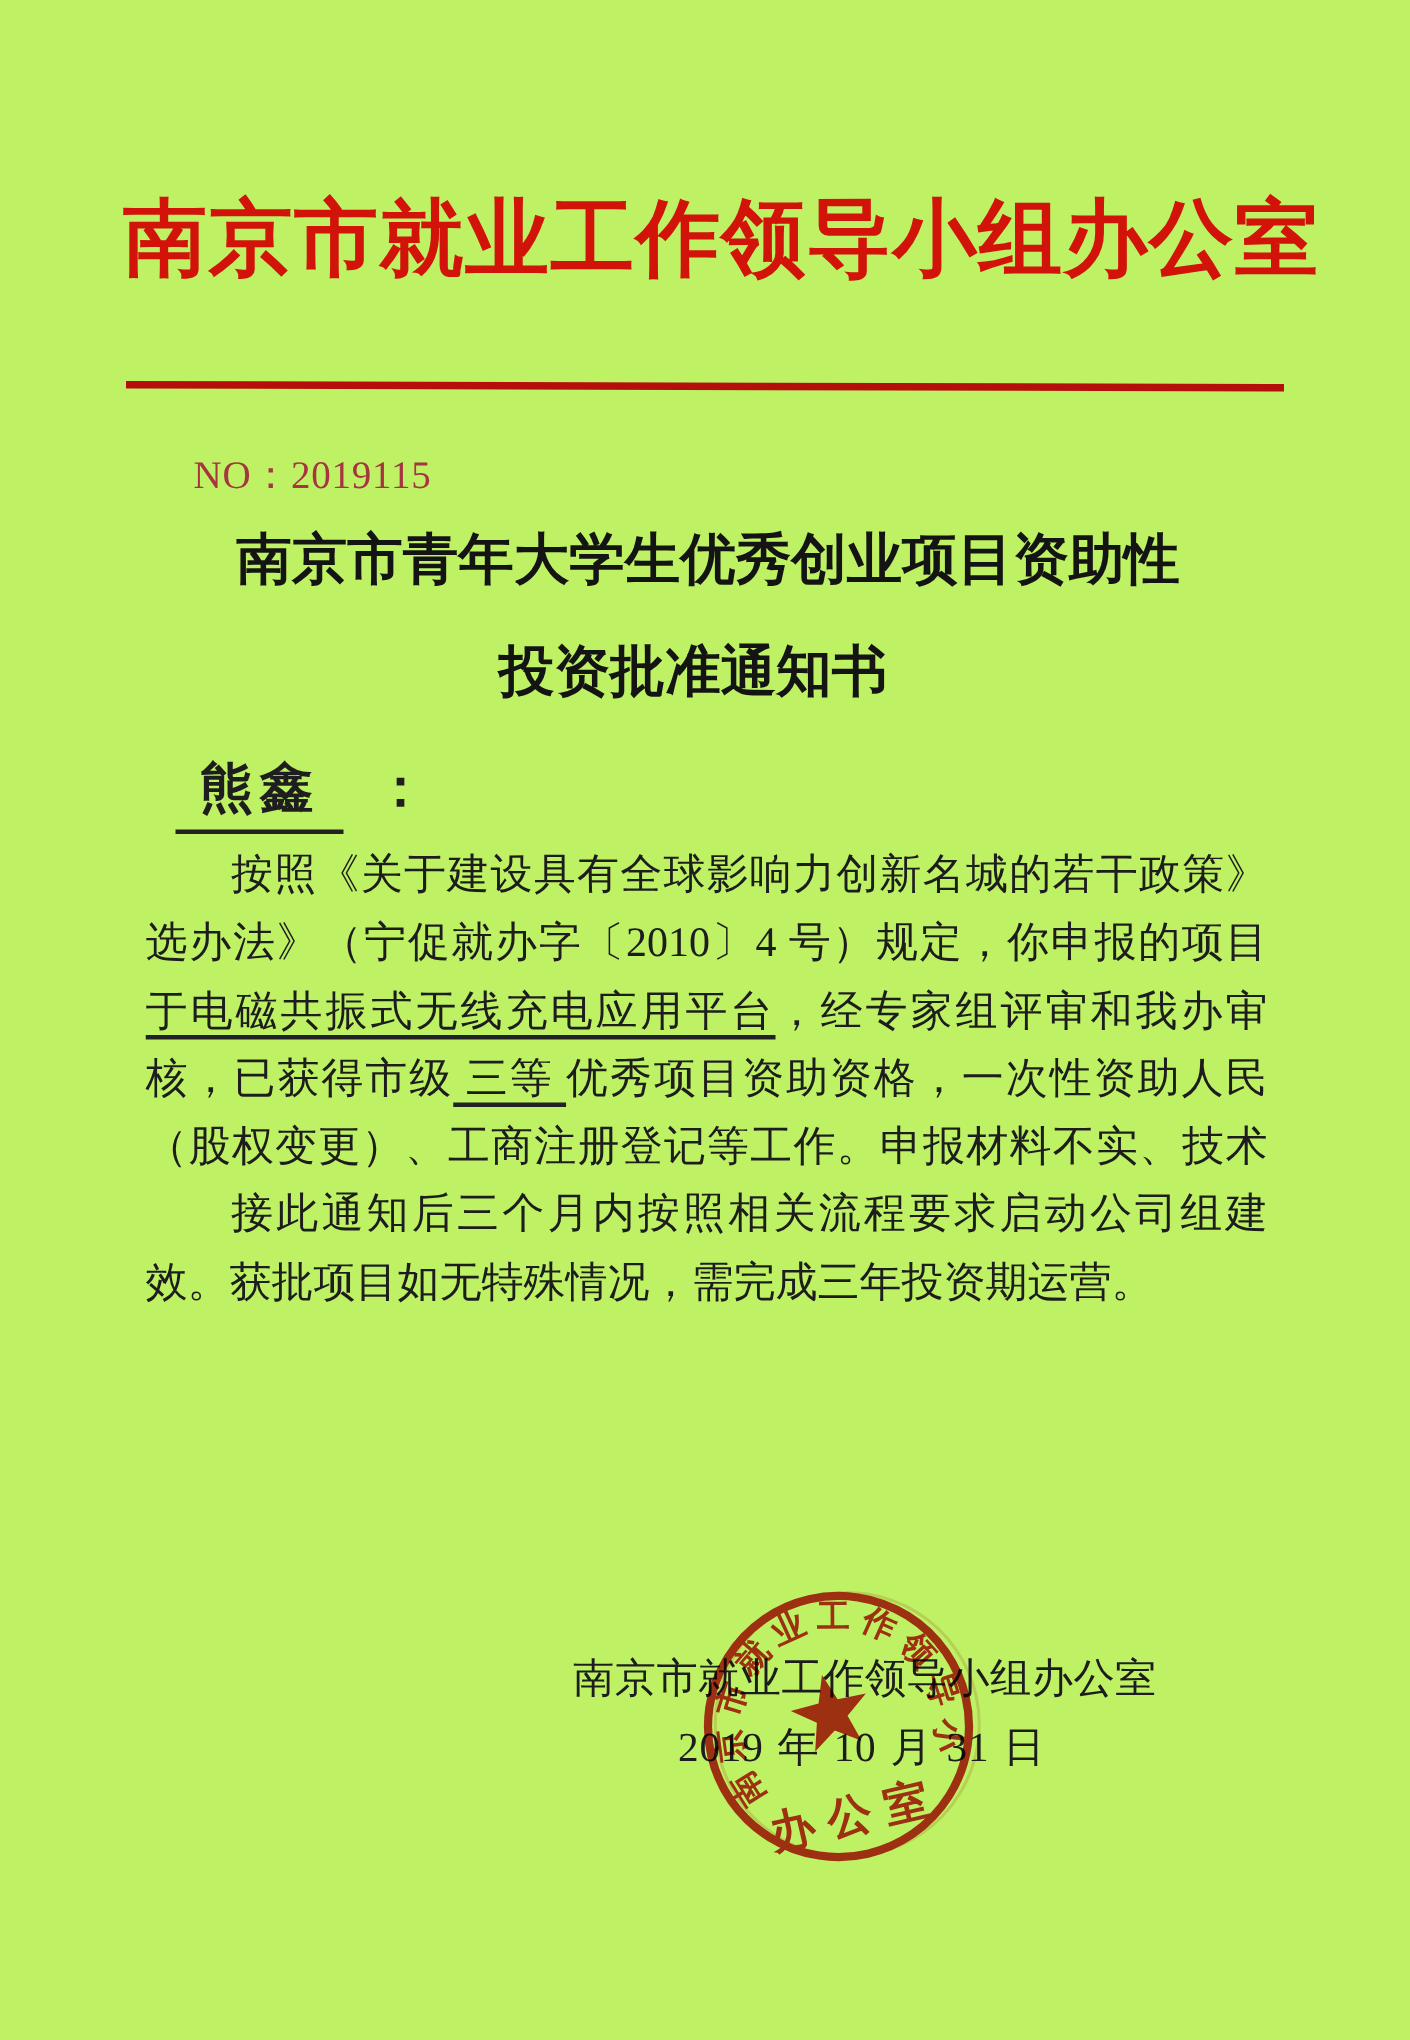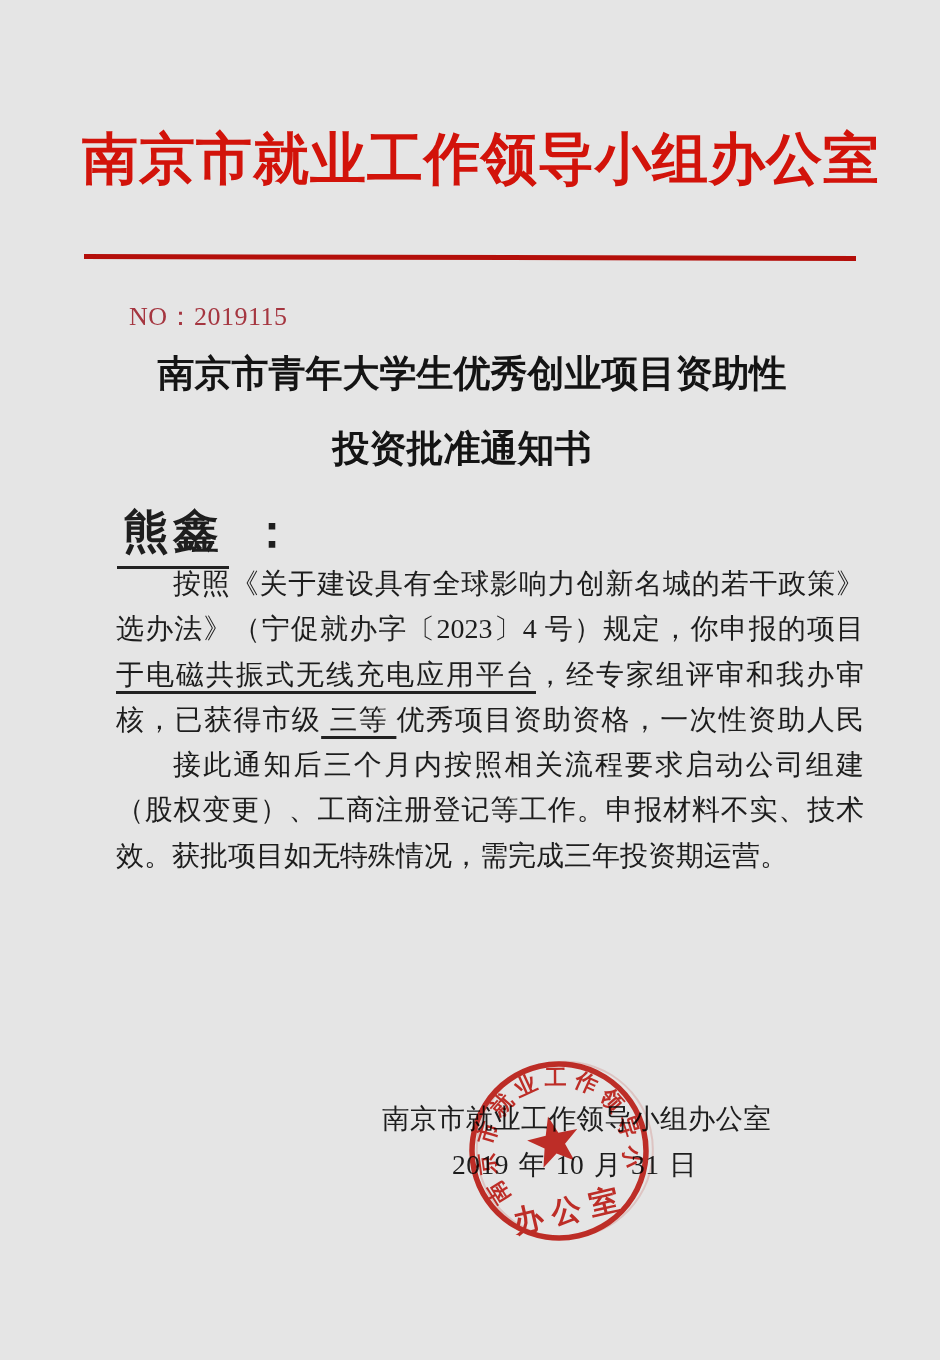--- a/index.html
+++ b/index.html
@@ -1,17 +1,17 @@
 <!DOCTYPE html>
 <html><head>
 <meta charset="utf-8">
 <style>
   html,body{margin:0;padding:0;background:#ffffff;}
   .page{
-    position:relative;width:940px;height:1360px;background:#e5e5e5;overflow:hidden;
+    position:relative;width:940px;height:1360px;background:#bef264;overflow:hidden;
     font-family:"Liberation Serif","DejaVu Serif",serif;color:#1e1e1e;
   }
   
   .letterhead{
     position:absolute;top:122px;left:0;width:100%;text-align:center;
     transform:translateX(11px);
     font-size:56px;font-weight:bold;letter-spacing:1px;color:#d2130a;
     white-space:nowrap;
   }
   .red-rule{
@@ -24,27 +24,27 @@
   }
   .title{position:absolute;top:352px;left:0;width:100%;color:#141414;}
   .title .l1{
     text-align:center;transform:translateX(2px);
     font-size:37px;font-weight:bold;line-height:44px;white-space:nowrap;
   }
   .title .l2{
     margin-top:31px;text-align:center;transform:translateX(-8px);
     font-size:37px;font-weight:bold;line-height:44px;white-space:nowrap;
   }
-  .salutation{position:absolute;left:117px;top:501px;font-size:46px;font-weight:600;white-space:nowrap;}
+  .salutation{position:absolute;left:117px;top:501px;font-size:36px;font-weight:600;white-space:nowrap;}
   .salutation .name{
     display:inline-block;min-width:112px;text-align:center;letter-spacing:4px;
     border-bottom:3px solid #222;padding-bottom:3px;
   }
   .salutation .colon{margin-left:20px;font-weight:600;}
-  .body-text{position:absolute;left:97px;top:561px;width:748px;font-size:28px;color:#1d1d1d;margin-left:19px;}
+  .body-text{position:absolute;left:97px;top:561px;width:748px;font-size:28px;color:#1d1d1d;}
   .body-line{
     height:45.3px;line-height:45.3px;text-align:justify;text-align-last:justify;
     overflow:hidden;
   }
   .body-line.indent{padding-left:57px;}
   .body-line.last{text-align-last:left;}
   .u{
     text-decoration:underline;text-decoration-thickness:2.5px;text-underline-offset:7px;
     text-decoration-color:#222;
   }
@@ -72,25 +72,25 @@
     <div class="l1">南京市青年大学生优秀创业项目资助性</div>
     <div class="l2">投资批准通知书</div>
   </div>
 
   <div class="salutation">
     <span class="name">熊鑫</span><span class="colon">：</span>
   </div>
 
   <div class="body-text">
       <div class="body-line indent"><span>按照《关于建设具有全球影响力创新名城的若干政策》</span></div>
-      <div class="body-line"><span>选办法》（宁促就办字〔2023〕4 号）规定，你申报的项目 </span></div>
+      <div class="body-line"><span>选办法》（宁促就办字〔2010〕4 号）规定，你申报的项目 </span></div>
       <div class="body-line"><span class="u">于电磁共振式无线充电应用平台</span><span>，经专家组评审和我办审</span></div>
       <div class="body-line"><span>核，已获得市级</span><span class="u"> 三等 </span><span>优秀项目资助资格，一次性资助人民</span></div>
+      <div class="body-line"><span>（股权变更）、工商注册登记等工作。申报材料不实、技术</span></div>
       <div class="body-line indent"><span>接此通知后三个月内按照相关流程要求启动公司组建</span></div>
-      <div class="body-line"><span>（股权变更）、工商注册登记等工作。申报材料不实、技术</span></div>
       <div class="body-line last"><span>效。获批项目如无特殊情况，需完成三年投资期运营。</span></div>
     </div>
 
   <div class="signature">南京市就业工作领导小组办公室</div>
   <div class="sign-date">2019 年 10 月 31 日</div>
 
   <div class="stamp">
     <svg width="238" height="238" viewBox="0 0 238 238">
       <defs>
         <path id="arcpath" d="M 63.6 154.9 A 66 66 0 1 1 174.4 154.9" fill="none"></path>

